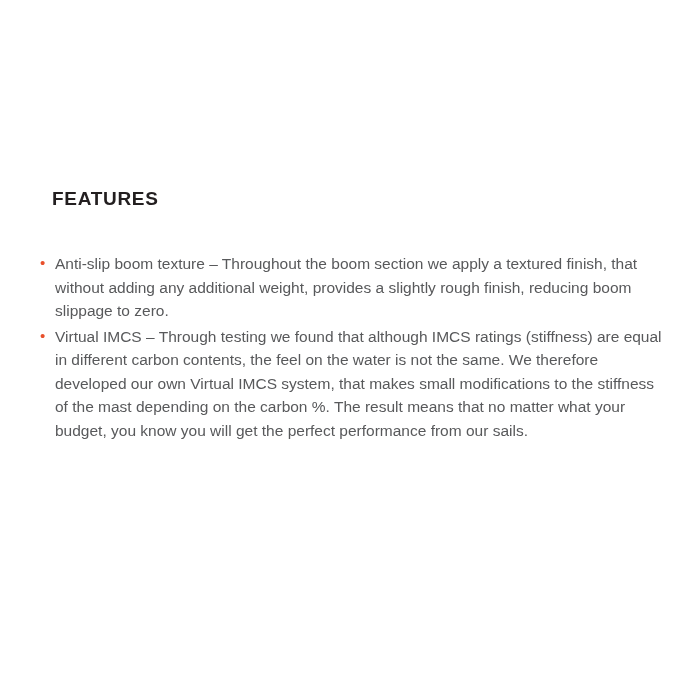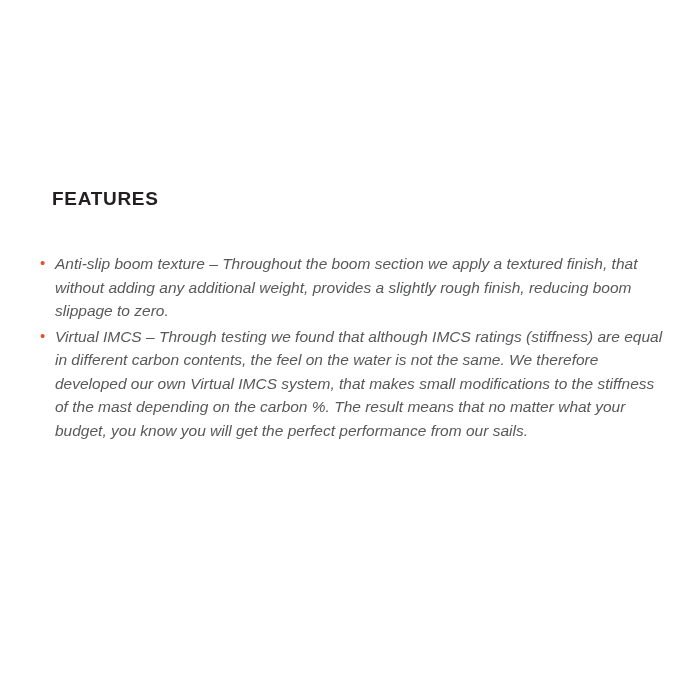--- a/index.html
+++ b/index.html
@@ -50,21 +50,20 @@
   ul.feature-list li .bullet {
     position: absolute;
     left: 0;
     top: 0;
     color: #e8502b;
     font-size: 15px;
     line-height: 1.52;
   }
   .item-text {
     display: block;
-    font-style: italic;
   }
 </style>
 </head>
 <body>
 
 <div class="page">
   <div class="content">
     <h2 class="features-heading">FEATURES</h2>
     <ul class="feature-list">
       <li>

